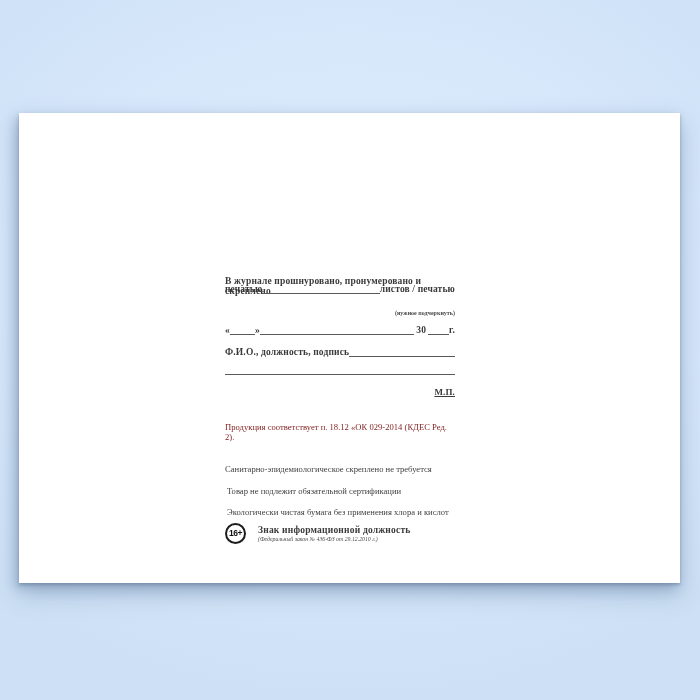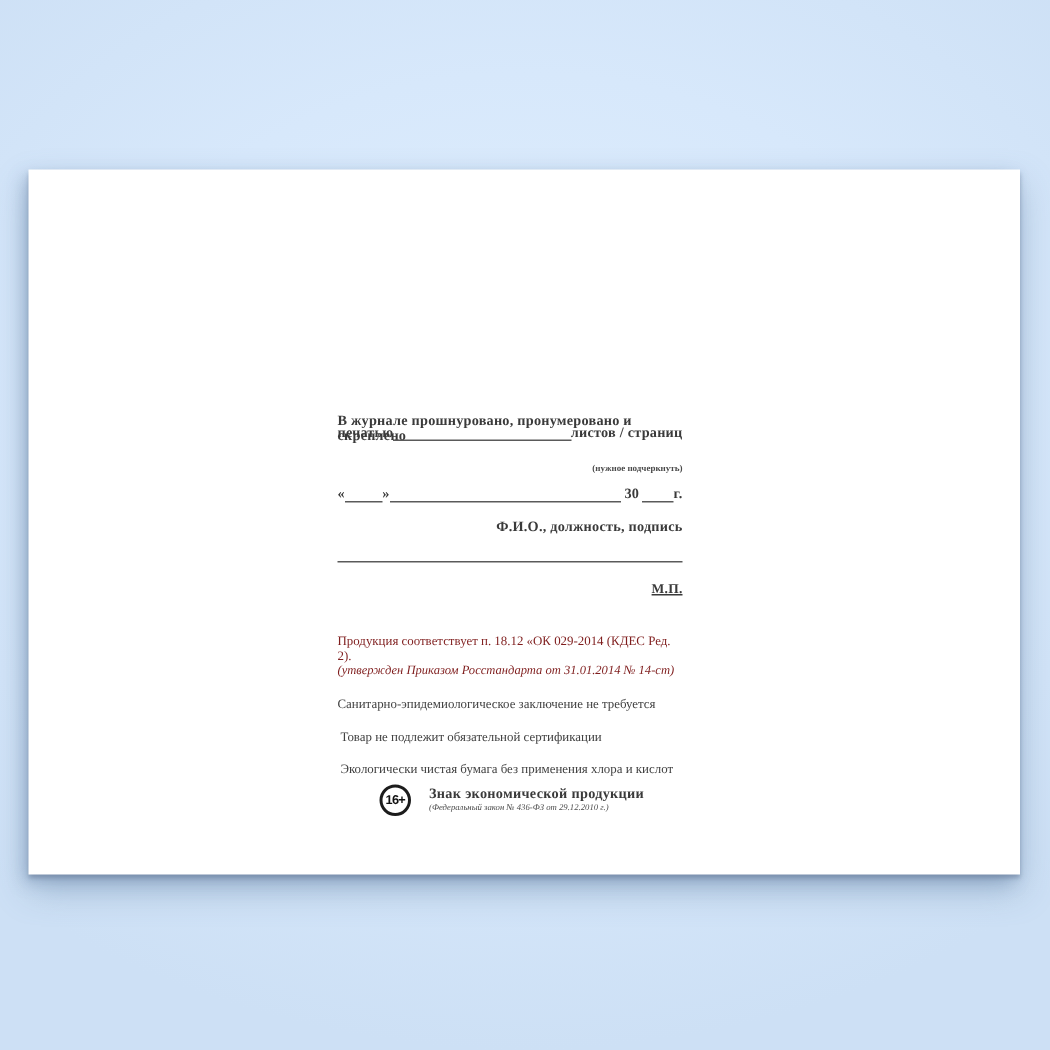--- a/index.html
+++ b/index.html
@@ -25,32 +25,32 @@
   }
   .r{position:absolute;left:0;right:0;line-height:1.1;}
   .flexline{display:flex;align-items:flex-end;}
   .blank{border-bottom:1px solid #5a5a5a;height:8px;display:inline-block;}
   .grow{flex:1 1 auto;}
   .main{font-size:9.5px;font-weight:bold;letter-spacing:0.15px;color:#3a3a3a;}
   .r-title{top:0;}
   .r-seal{top:8px;}
   .r-ulnote{top:34px;text-align:right;font-size:6px;font-weight:bold;color:#4a4a4a;}
   .r-date{top:49px;}
-  .r-fio{top:71px;flex-direction:column;}
+  .r-fio{top:71px;}
   .r-rule{top:90px;}
   .r-mp{top:112px;text-align:right;font-size:9px;text-decoration:underline;}
   .r-para{top:147px;color:#7f1d1d;}
   .p1{font-size:8.6px;line-height:9.6px;}
   .p2{font-size:7.9px;line-height:9.4px;}
   .p3{font-size:8.4px;line-height:9.4px;font-style:italic;}
   .note-line{font-size:8.6px;color:#414141;}
   .r-note1{top:189px;}
   .r-note2{top:211px;padding-left:2px;}
   .r-note3{top:232px;padding-left:2px;}
-  .r-badge{top:247px;display:flex;align-items:flex-start;margin-left:28px;}
+  .r-badge{top:247px;display:flex;align-items:flex-start;}
   .badge-circle{
     width:17px;height:17px;border:2.5px solid #1c1c1c;border-radius:50%;
     display:flex;align-items:center;justify-content:center;
     font-family:"Liberation Sans", sans-serif;
     font-size:8.5px;font-weight:bold;letter-spacing:-0.5px;color:#111;
     flex:0 0 auto;
   }
   .badge-text{margin-left:12px;padding-top:2px;}
   .badge-title{font-size:9.5px;font-weight:bold;letter-spacing:0.2px;color:#3a3a3a;}
   .badge-law{font-size:5.8px;font-style:italic;color:#4a4a4a;margin-top:1px;}
@@ -63,21 +63,21 @@
 
 <div class="scene">
   <div class="page">
     <div class="content">
 
       <div class="r r-title main">В журнале прошнуровано, пронумеровано и скреплено</div>
 
       <div class="r r-seal flexline main">
         <span>печатью</span>
         <span class="blank grow"></span>
-        <span>листов / страниц</span>
+        <span>листов / печатью</span>
       </div>
 
       <div class="r r-ulnote">(нужное подчеркнуть)</div>
 
       <div class="r r-date flexline main">
         <span>«</span>
         <span class="blank w25"></span>
         <span>»</span>
         <span class="blank grow"></span>
         <span class="sp">30</span>
@@ -91,30 +91,29 @@
       </div>
 
       <div class="r r-rule flexline">
         <span class="blank grow"></span>
       </div>
 
       <div class="r r-mp main">М.П.</div>
 
       <div class="r r-para">
         <div class="p1">Продукция соответствует п. 18.12 «ОК 029-2014 (КДЕС Ред. 2).</div>
-        <div class="p3">(утвержден Приказом Росстандарта от 31.01.2014 № 14-ст)</div>
       </div>
 
-      <div class="r r-note1 note-line">Санитарно-эпидемиологическое заключение не требуется</div>
+      <div class="r r-note1 note-line">Санитарно-эпидемиологическое скреплено не требуется</div>
       <div class="r r-note2 note-line">Товар не подлежит обязательной сертификации</div>
       <div class="r r-note3 note-line">Экологически чистая бумага без применения хлора и кислот</div>
 
       <div class="r r-badge">
         <div class="badge-circle">16+</div>
         <div class="badge-text">
-          <div class="badge-title">Знак экономической продукции</div>
+          <div class="badge-title">Знак информационной должность</div>
           <div class="badge-law">(Федеральный закон № 436-ФЗ от 29.12.2010 г.)</div>
         </div>
       </div>
 
     </div>
   </div>
 </div>
 
 </body></html>

